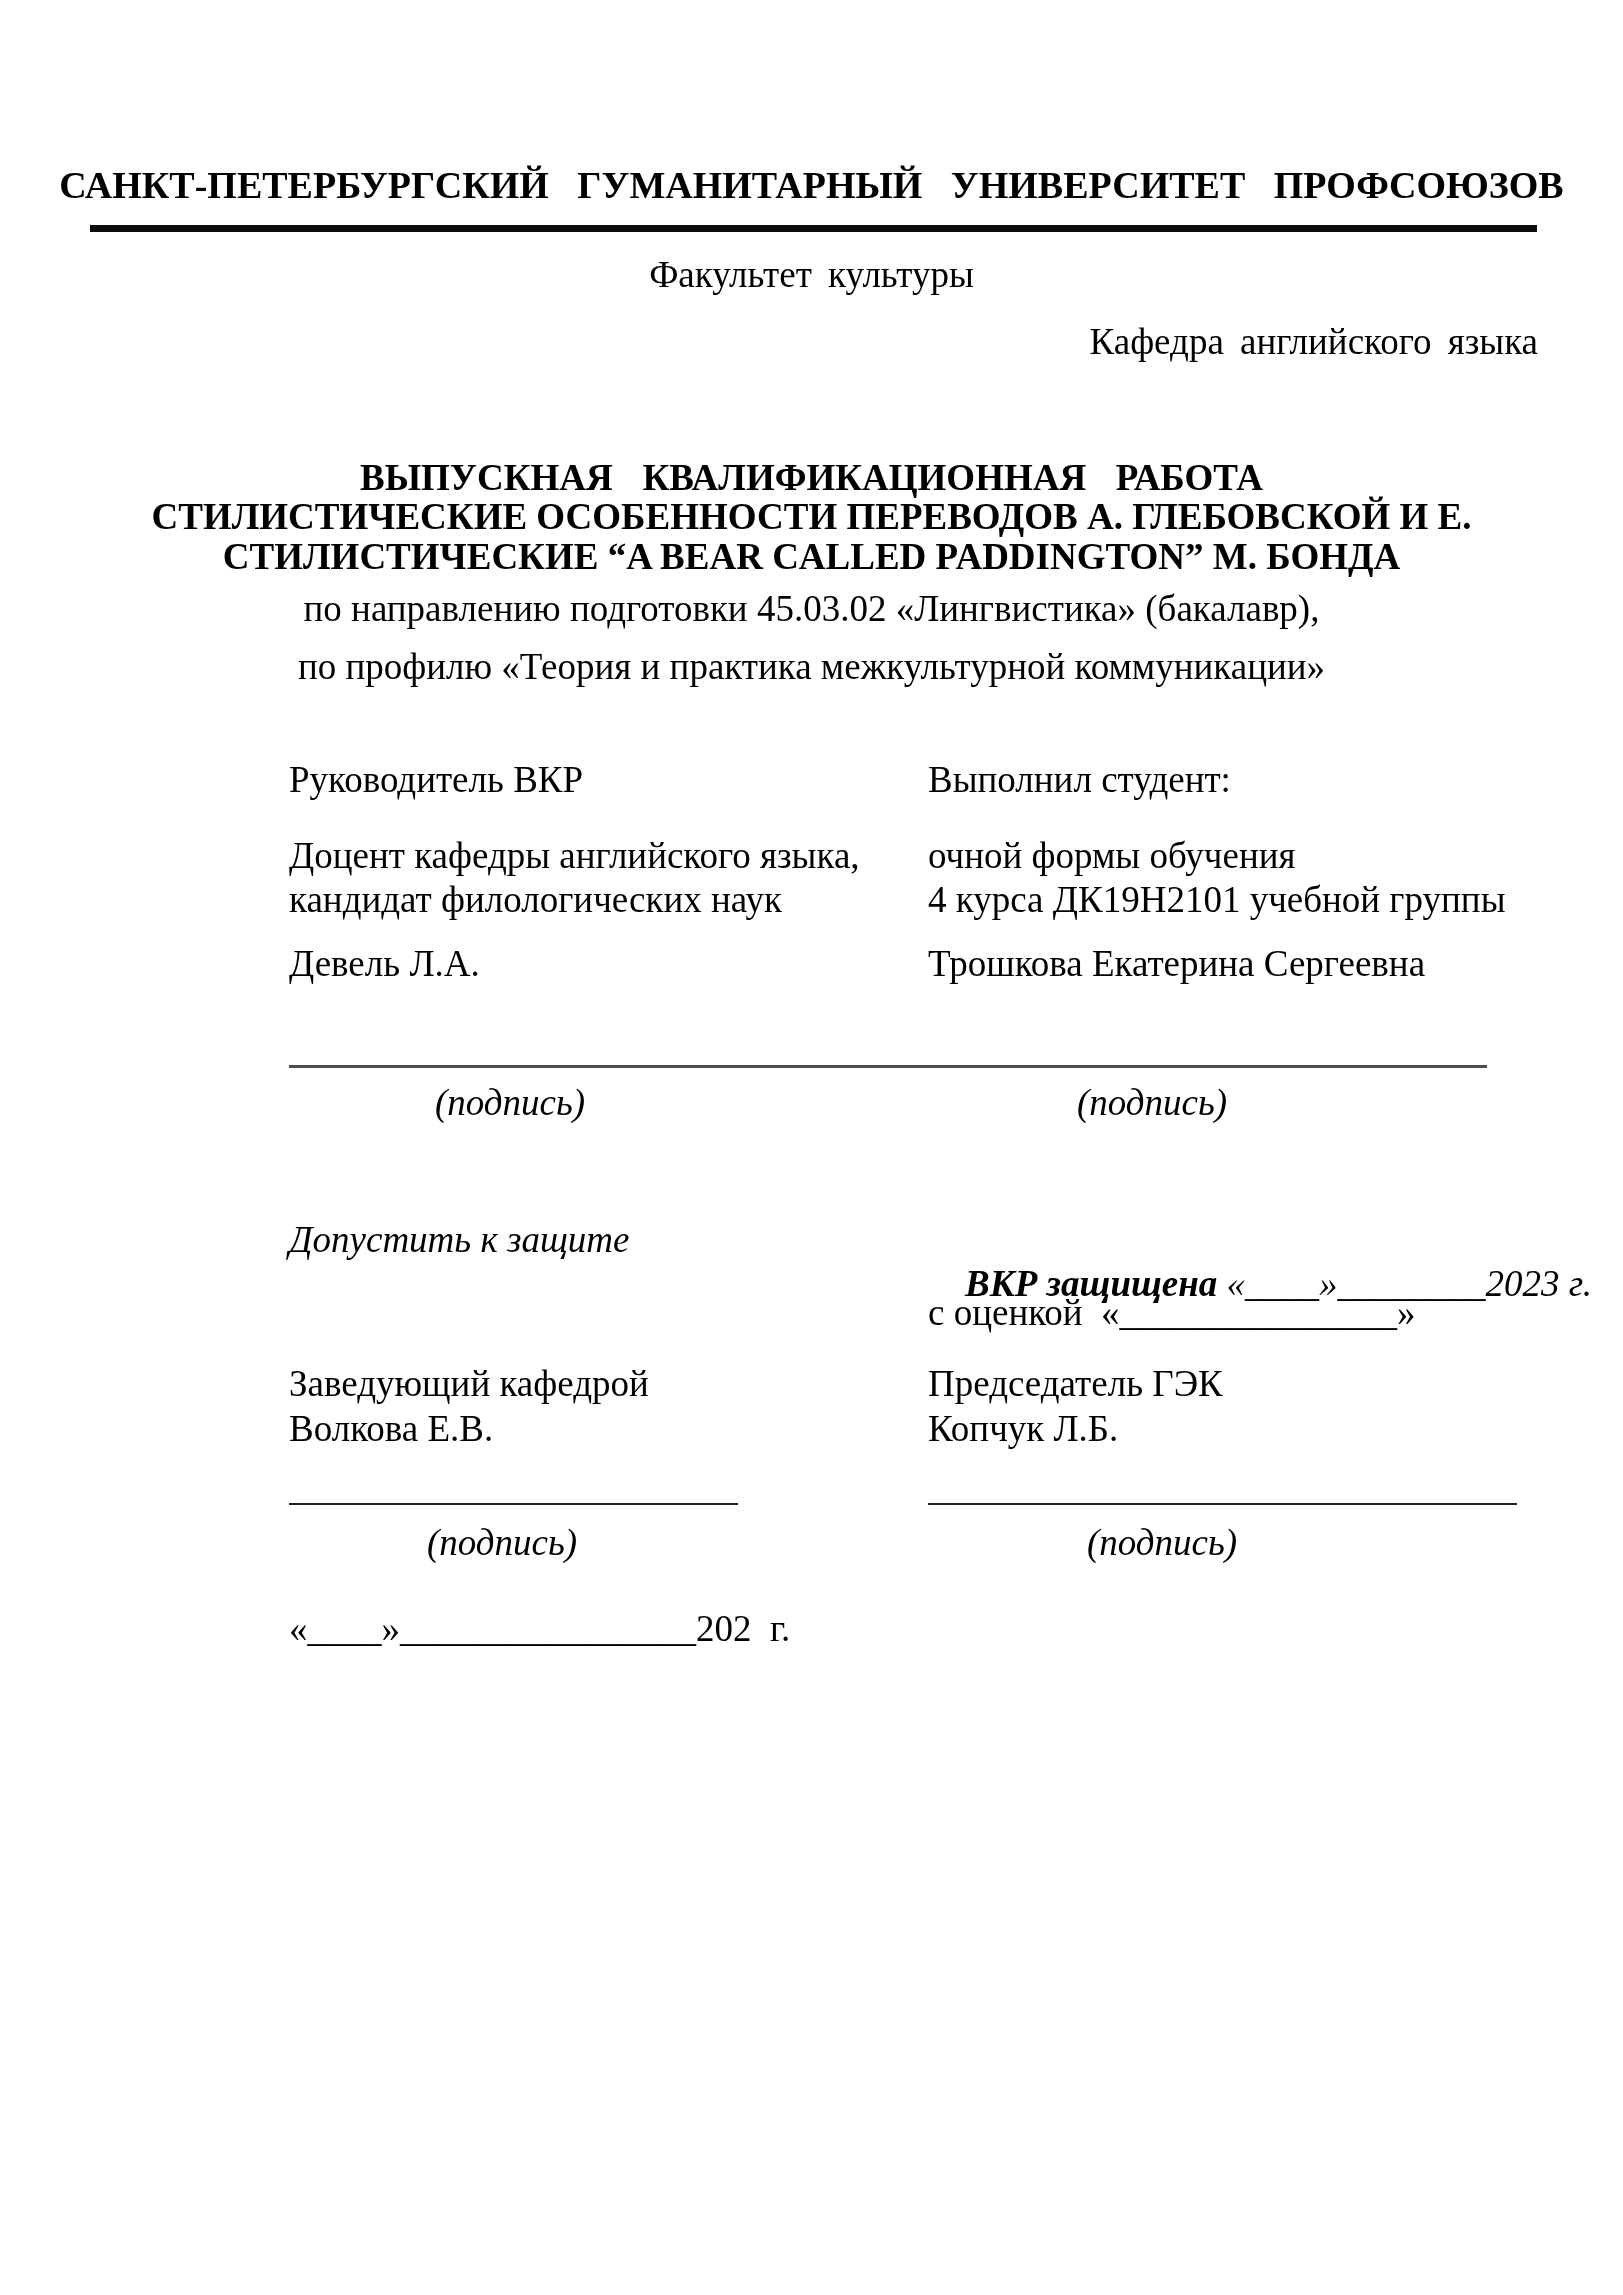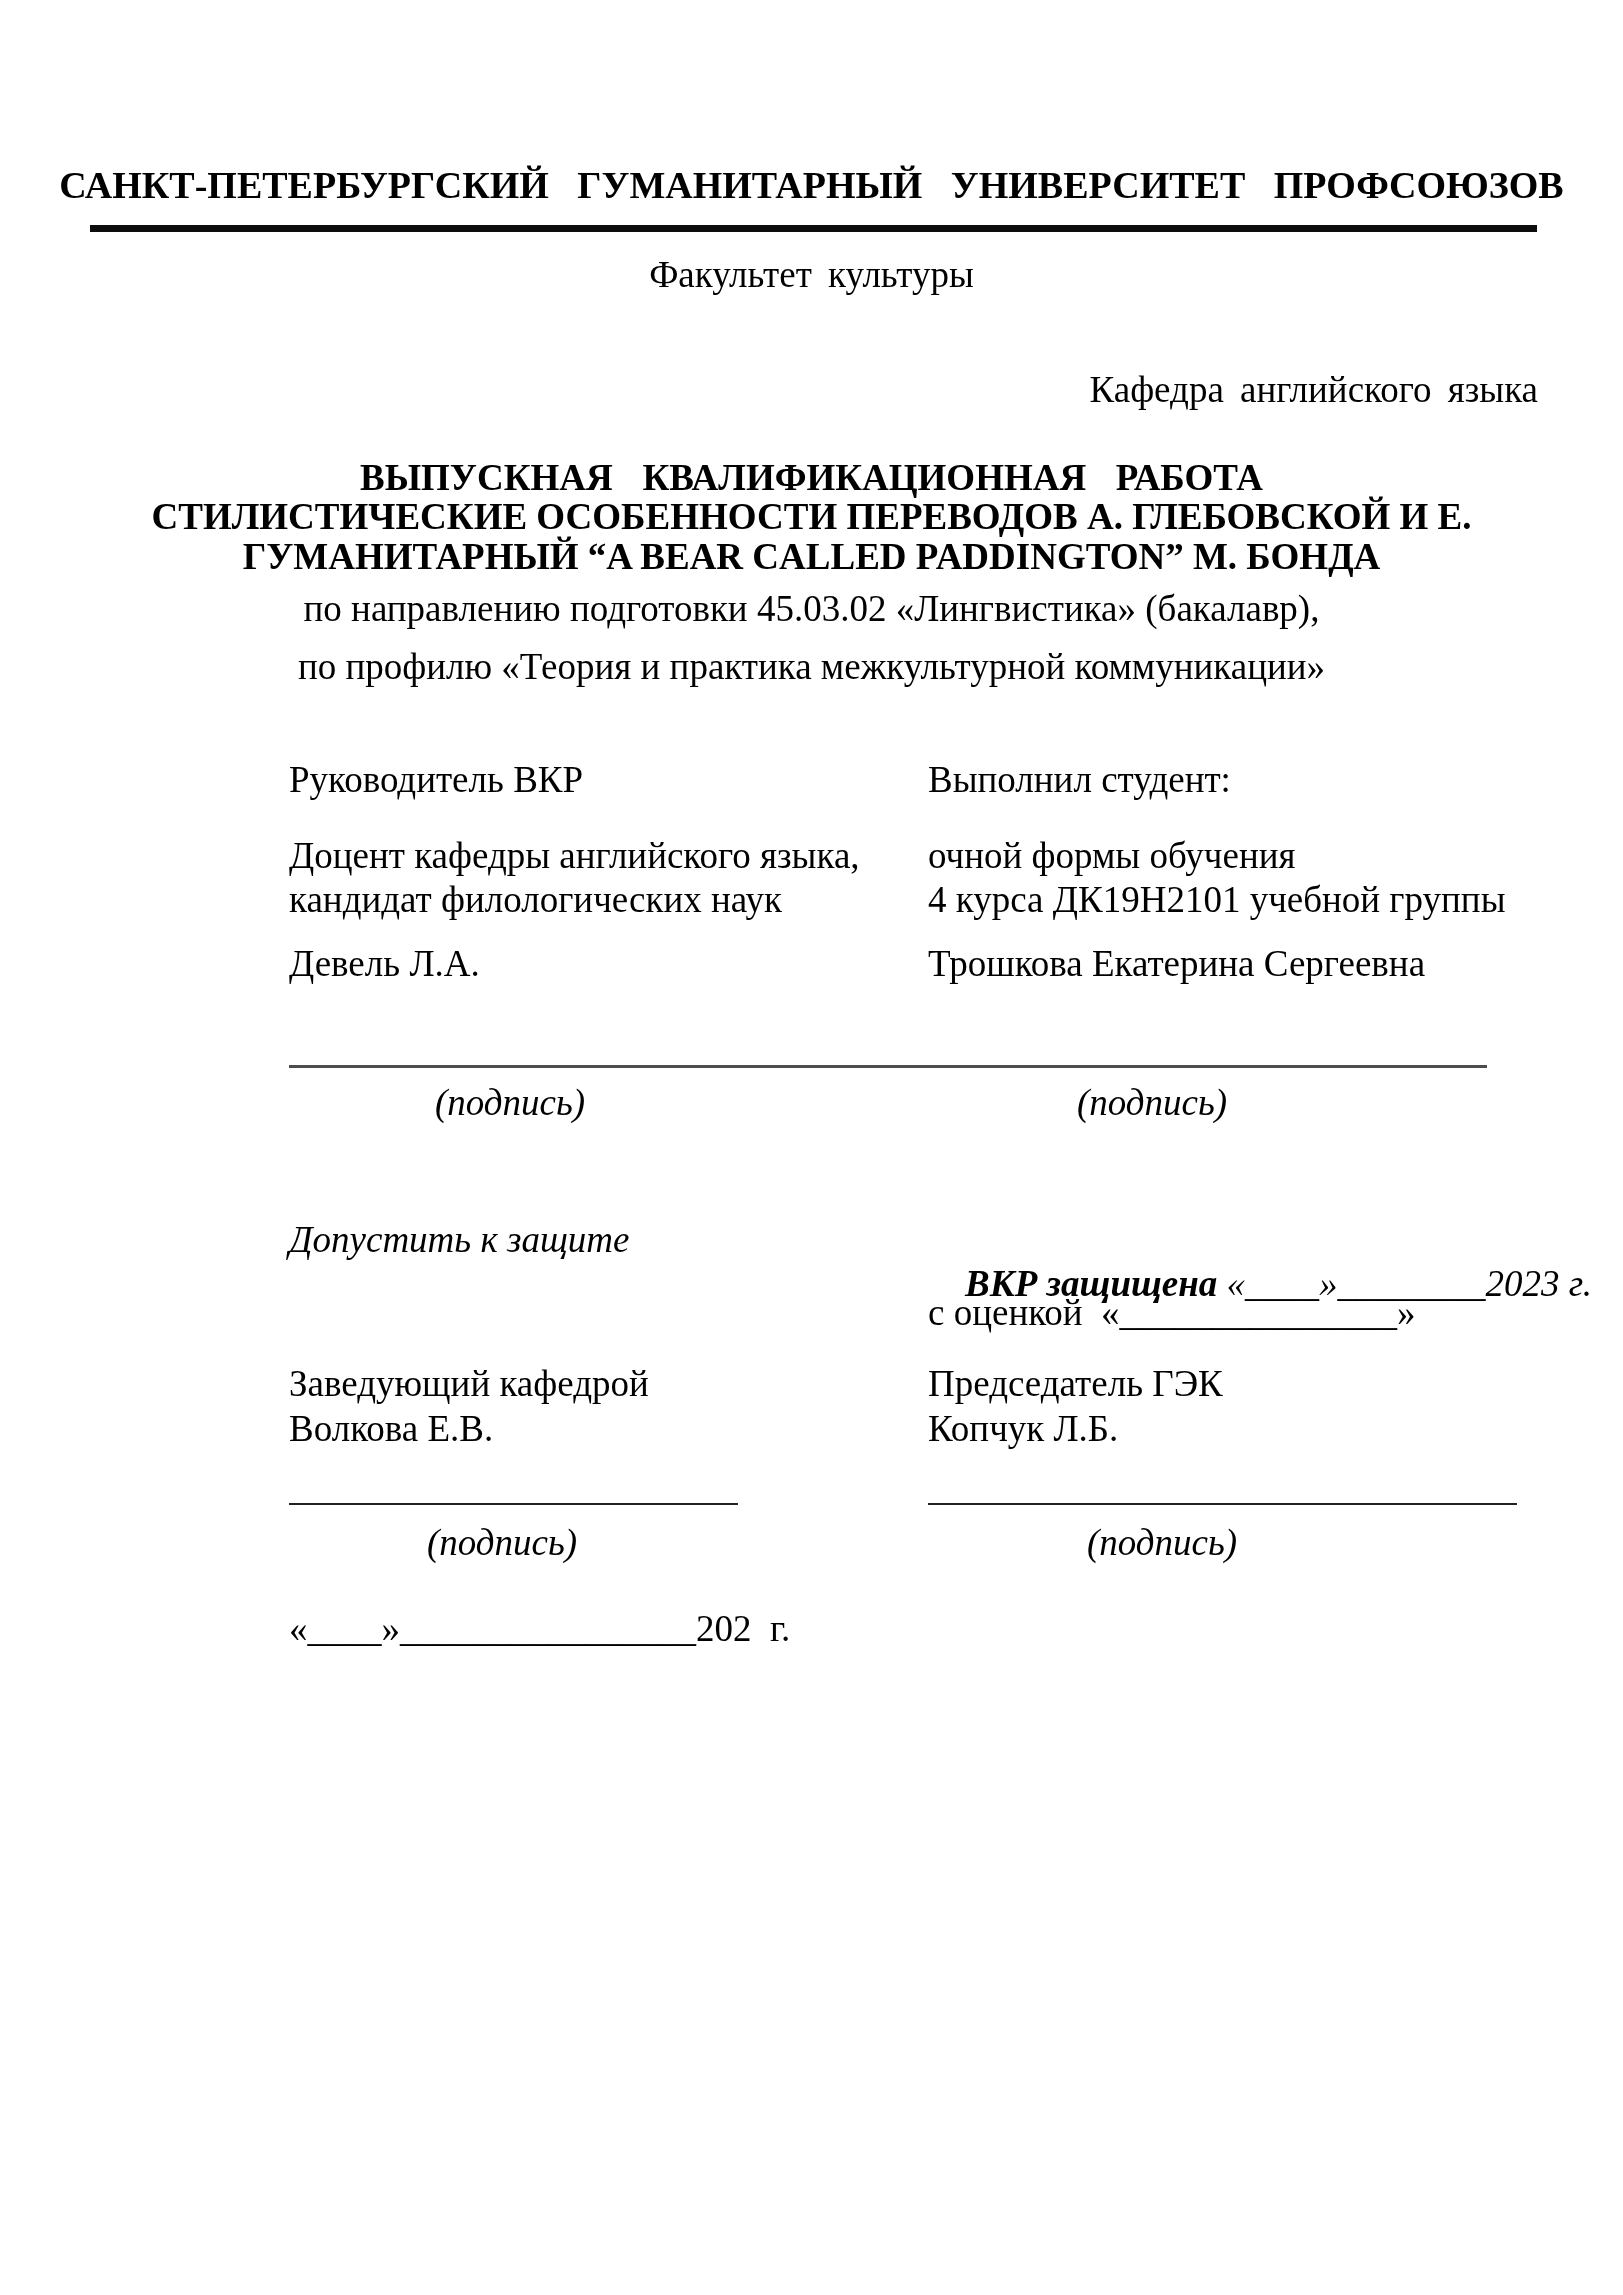--- a/index.html
+++ b/index.html
@@ -39,25 +39,25 @@
   .caption { text-align: center; }
 </style>
 </head>
 <body>
 
 <div class="page">
 
   <div class="line b center ws-header" style="top:163px; font-size:38px;">САНКТ-ПЕТЕРБУРГСКИЙ ГУМАНИТАРНЫЙ УНИВЕРСИТЕТ ПРОФСОЮЗОВ</div>
   <div class="rule" style="left:90px; top:225px; width:1447px; height:7px;"></div>
   <div class="line center ws-small" style="top:253px;">Факультет культуры</div>
-  <div class="line ws-small" style="right:85px; top:320px; text-align:right;margin-top:48px;">Кафедра английского языка</div>
+  <div class="line ws-small" style="right:85px; top:320px; text-align:right;">Кафедра английского языка</div>
 
   <div class="line b center ws-title" style="top:456px;">ВЫПУСКНАЯ КВАЛИФИКАЦИОННАЯ РАБОТА</div>
   <div class="line b center" style="top:495px;">СТИЛИСТИЧЕСКИЕ ОСОБЕННОСТИ ПЕРЕВОДОВ А. ГЛЕБОВСКОЙ И Е.</div>
-  <div class="line b center" style="top:535px;">ГУМАНИТАРНЫЙ “A BEAR CALLED PADDINGTON” М. БОНДА</div>
+  <div class="line b center" style="top:535px;">СТИЛИСТИЧЕСКИЕ “A BEAR CALLED PADDINGTON” М. БОНДА</div>
   <div class="line center" style="top:587px;">по направлению подготовки 45.03.02 «Лингвистика» (бакалавр),</div>
   <div class="line center" style="top:645px;">по профилю «Теория и практика межкультурной коммуникации»</div>
 
   <div class="line" style="left:289px; top:758px;">Руководитель ВКР</div>
   <div class="line" style="left:928px; top:758px;">Выполнил студент:</div>
 
   <div class="line" style="left:289px; top:834px;">Доцент кафедры английского языка,</div>
   <div class="line" style="left:928px; top:834px;">очной формы обучения</div>
 
   <div class="line" style="left:289px; top:878px;">кандидат филологических наук</div>

